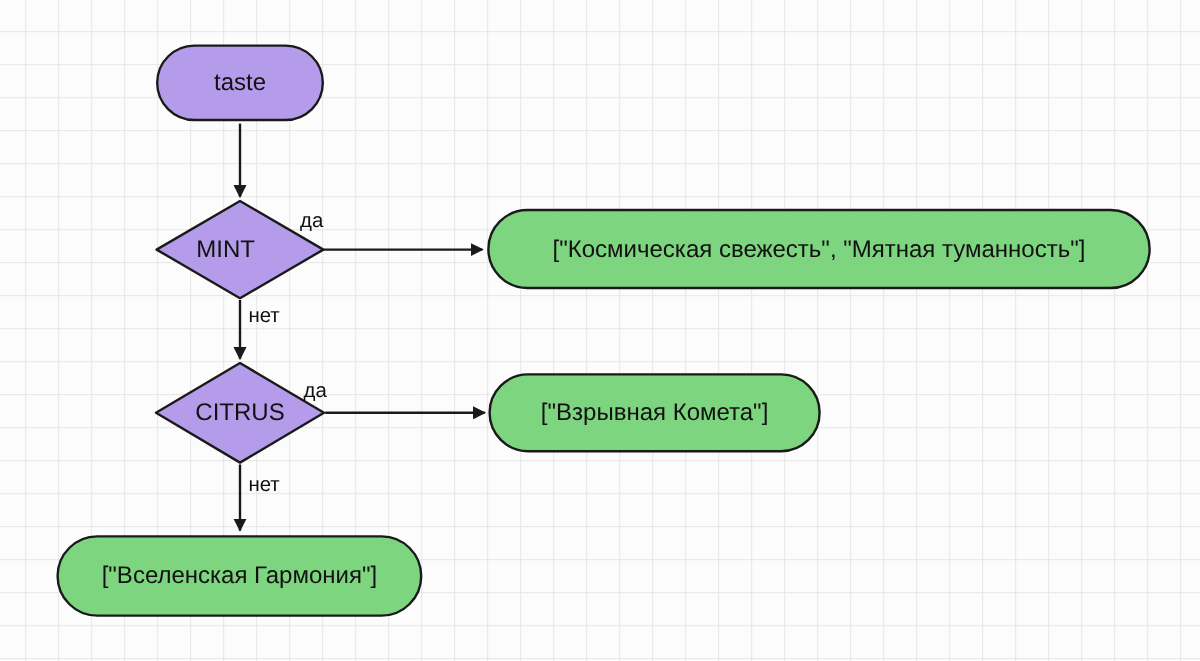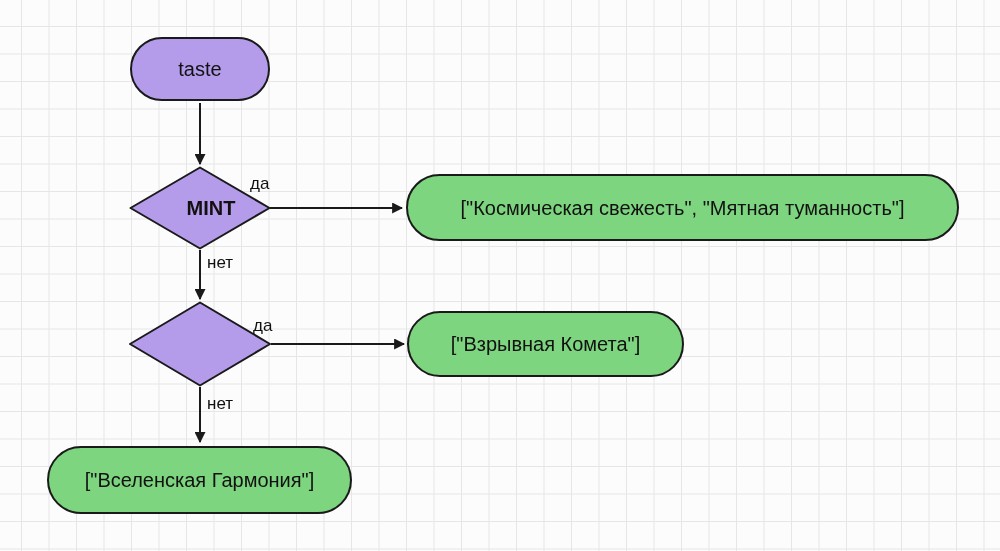--- a/index.html
+++ b/index.html
@@ -49,21 +49,21 @@
     display:flex;align-items:center;justify-content:center;
     font-size:20px;
   }
   .edge-label{
     position:absolute;
     font-size:17px;
     line-height:1;
   }
   
   #start-node   {left:130px; top:37px;  width:140px; height:64px;}
-  #mint-label   {left:141px; top:168px; width:140px; height:81px;font-weight:bold;}
+  #mint-label   {left:118px; top:168px; width:140px; height:81px;}
   #citrus-label {left:130px; top:302px; width:140px; height:84px;}
   #result-1     {left:406px; top:174px; width:553px; height:67px;}
   #result-2     {left:407px; top:311px; width:277px; height:66px;}
   #result-3     {left:47px;  top:446px; width:305px; height:68px;}
   #yes-mint     {left:250px; top:175px;}
   #no-mint      {left:207px; top:254px;}
   #yes-citrus   {left:253px; top:317px;}
   #no-citrus    {left:207px; top:395px;}
 </style>
 </head>
@@ -84,20 +84,21 @@
     <line class="edge" x1="271" y1="344" x2="404" y2="344" marker-end="url(#arrow)"></line>
     <line class="edge" x1="200" y1="387" x2="200" y2="442" marker-end="url(#arrow)"></line>
 
     <polygon class="diamond" points="200,167.5 269.5,208 200,248.5 130.5,208"></polygon>
     <polygon class="diamond" points="200,302.5 270,344 200,385.5 130,344"></polygon>
   </svg>
 
   <div id="start-node" class="node stadium">taste</div>
 
   <div id="mint-label" class="diamond-label">MINT</div>
+  <div id="citrus-label" class="diamond-label">CITRUS</div>
 
   <div id="result-1" class="node result">["Космическая свежесть", "Мятная туманность"]</div>
   <div id="result-2" class="node result">["Взрывная Комета"]</div>
   <div id="result-3" class="node result">["Вселенская Гармония"]</div>
 
   <span id="yes-mint" class="edge-label">да</span>
   <span id="no-mint" class="edge-label">нет</span>
   <span id="yes-citrus" class="edge-label">да</span>
   <span id="no-citrus" class="edge-label">нет</span>
 

